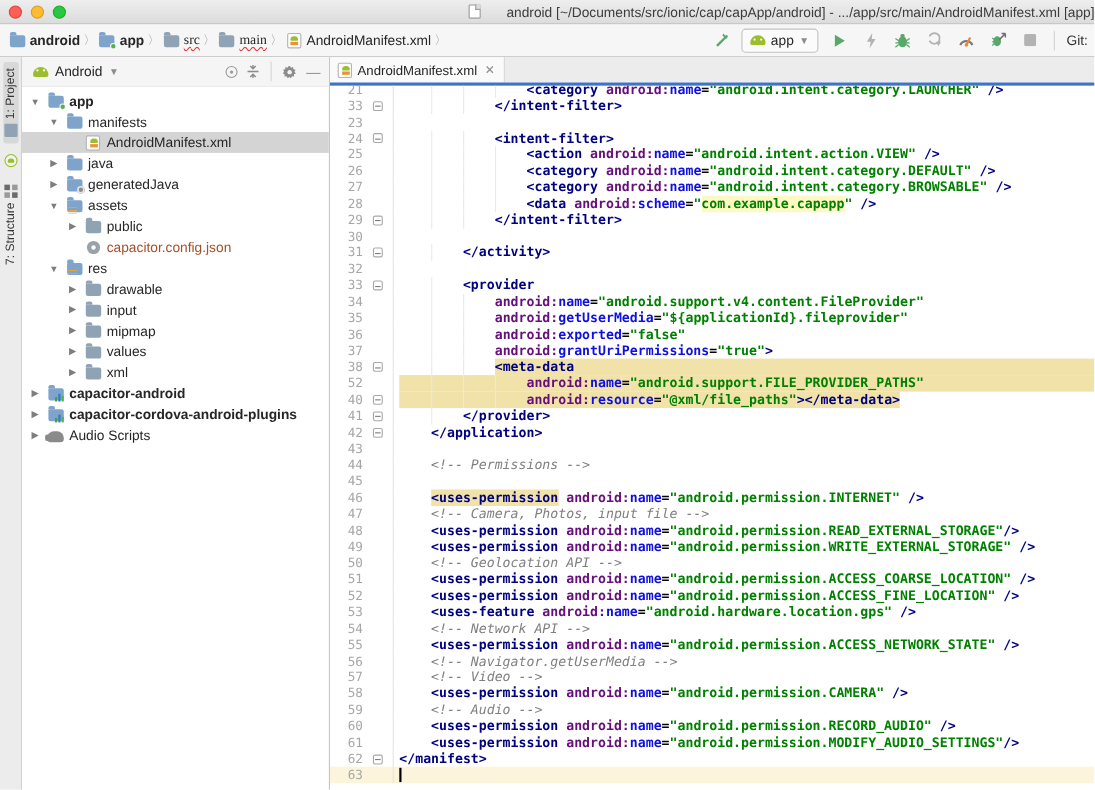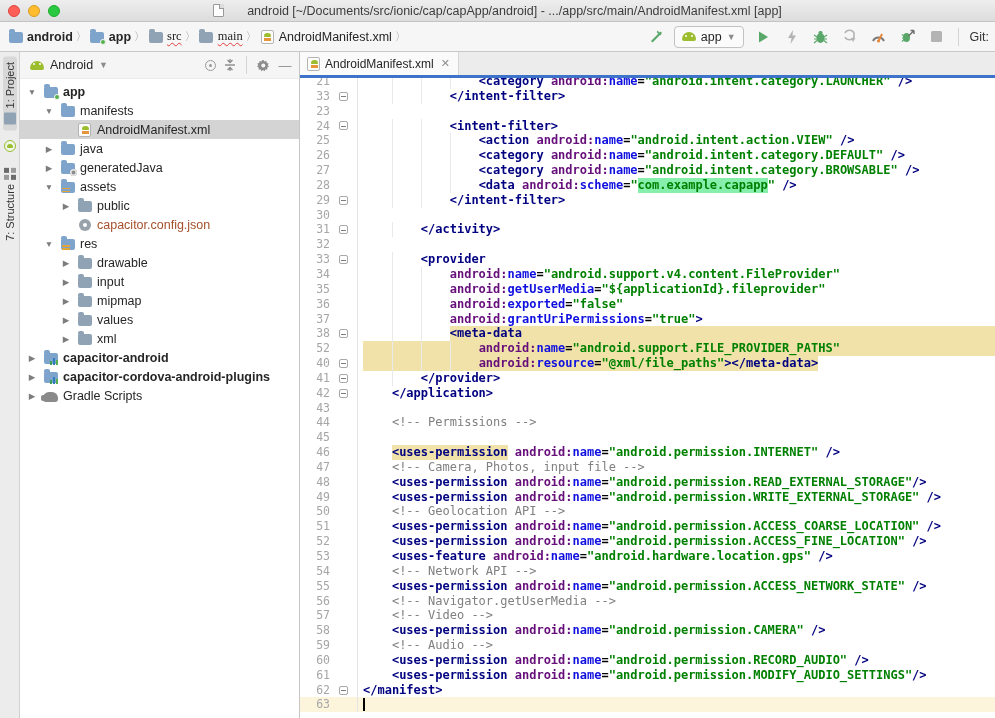--- a/index.html
+++ b/index.html
@@ -7,21 +7,21 @@
 
   
   .titlebar { height:22px; background:linear-gradient(#eeeeee,#dcdcdc); border-bottom:1px solid #c3c3c3;
               display:flex; align-items:center; position:relative; }
   .traffic { display:flex; gap:8px; margin-left:8px; }
   .tl { width:12px; height:12px; border-radius:50%; }
   .tl.red{ background:#ff5f57; border:1px solid #e0443e; }
   .tl.yellow{ background:#febc2e; border:1px solid #d89e24; }
   .tl.green{ background:#28c840; border:1px solid #1dad2b; }
   .title-center { position:absolute; left:0; right:0; text-align:center; font-size:12.5px; color:#3c3c3c;
-                  display:flex; justify-content:center; align-items:center; gap:23px; pointer-events:none; }
+                  display:flex; justify-content:flex-end; align-items:center; gap:23px; pointer-events:none; }
   .doc-ic { width:11px; height:13px; background:#fff; border:1px solid #9a9a9a; border-radius:1px; position:relative; }
   .doc-ic::before { content:""; position:absolute; right:-1px; top:-1px; width:4px; height:4px; background:#dcdcdc; border-left:1px solid #9a9a9a; border-bottom:1px solid #9a9a9a; }
 
   
   .navbar { height:30px; background:#f6f6f6; border-bottom:1px solid #c9c9c9; display:flex; align-items:center; padding:0 6px 0 8px; }
   .crumbs { display:flex; align-items:center; gap:2px; flex:1; min-width:0; }
   .crumb { display:flex; align-items:center; gap:4px; font-size:12.5px; color:#262626; }
   .crumb .lbl.b { font-weight:bold; }
   .crumb .lbl.typo { text-decoration:underline wavy #e03c3c; text-decoration-thickness:1px; text-underline-offset:2px;font-family:Liberation Serif, serif; }
   .chev { color:#9b9b9b; font-size:11px; margin:0 1px; }
@@ -102,22 +102,22 @@
   .num { width:34px; text-align:right; color:#a6a6a6; font-weight:normal; font-size:11.5px; padding-right:4px; }
   .foldc { width:18px; display:flex; align-items:center; justify-content:center; }
   .fmark { width:9px; height:9px; border:1px solid #a8a8a8; border-radius:2px; background:#fff; position:relative; }
   .fmark::before { content:""; position:absolute; left:1.5px; top:3.5px; width:4.5px; height:1px; background:#7c7c7c; }
   .code { flex:1; display:flex; white-space:pre; padding-left:5px; min-width:0; }
   .tk-t { color:#000080; }
   .tk-p { color:#660e7a; }
   .tk-a { color:#0f0fe0; }
   .tk-o { color:#000000; }
   .tk-v { color:#008000; }
-  .tk-vg { color:#008000; background:#86efac; }
-  .tk-c { color:#808080; font-weight:normal; }
+  .tk-vg { color:#008000; background:#fef9c3; }
+  .tk-c { color:#808080; font-style:italic; font-weight:normal; }
   .sel { background:#f0e2a9; }
   .fill { flex:1; }
   .ind.g { box-shadow:inset 1px 0 0 #e9e9e9; }
   .caret { display:inline-block; width:1.5px; height:13px; background:#000; margin-top:1px; }
 
   
   svg { display:block; }
 </style>
 </head>
 <body>
@@ -401,21 +401,21 @@
               </span>
             </span>
           </span>
           <span class="bold">capacitor-cordova-android-plugins</span>
         </div>
         <div class="trow" style="padding-left: 6px;">
           <span class="tchev">▶</span>
           <span class="ticon">
             <span class="fgradle"></span>
           </span>
-          <span>Gradle Scripts</span>
+          <span>Audio Scripts</span>
         </div>
       </div>
   </div>
 
   <div class="editor">
     <div class="tabbar">
       <div class="tab">
         <span class="fman"></span>
         <span>AndroidManifest.xml</span>
         <span class="close">✕</span>

